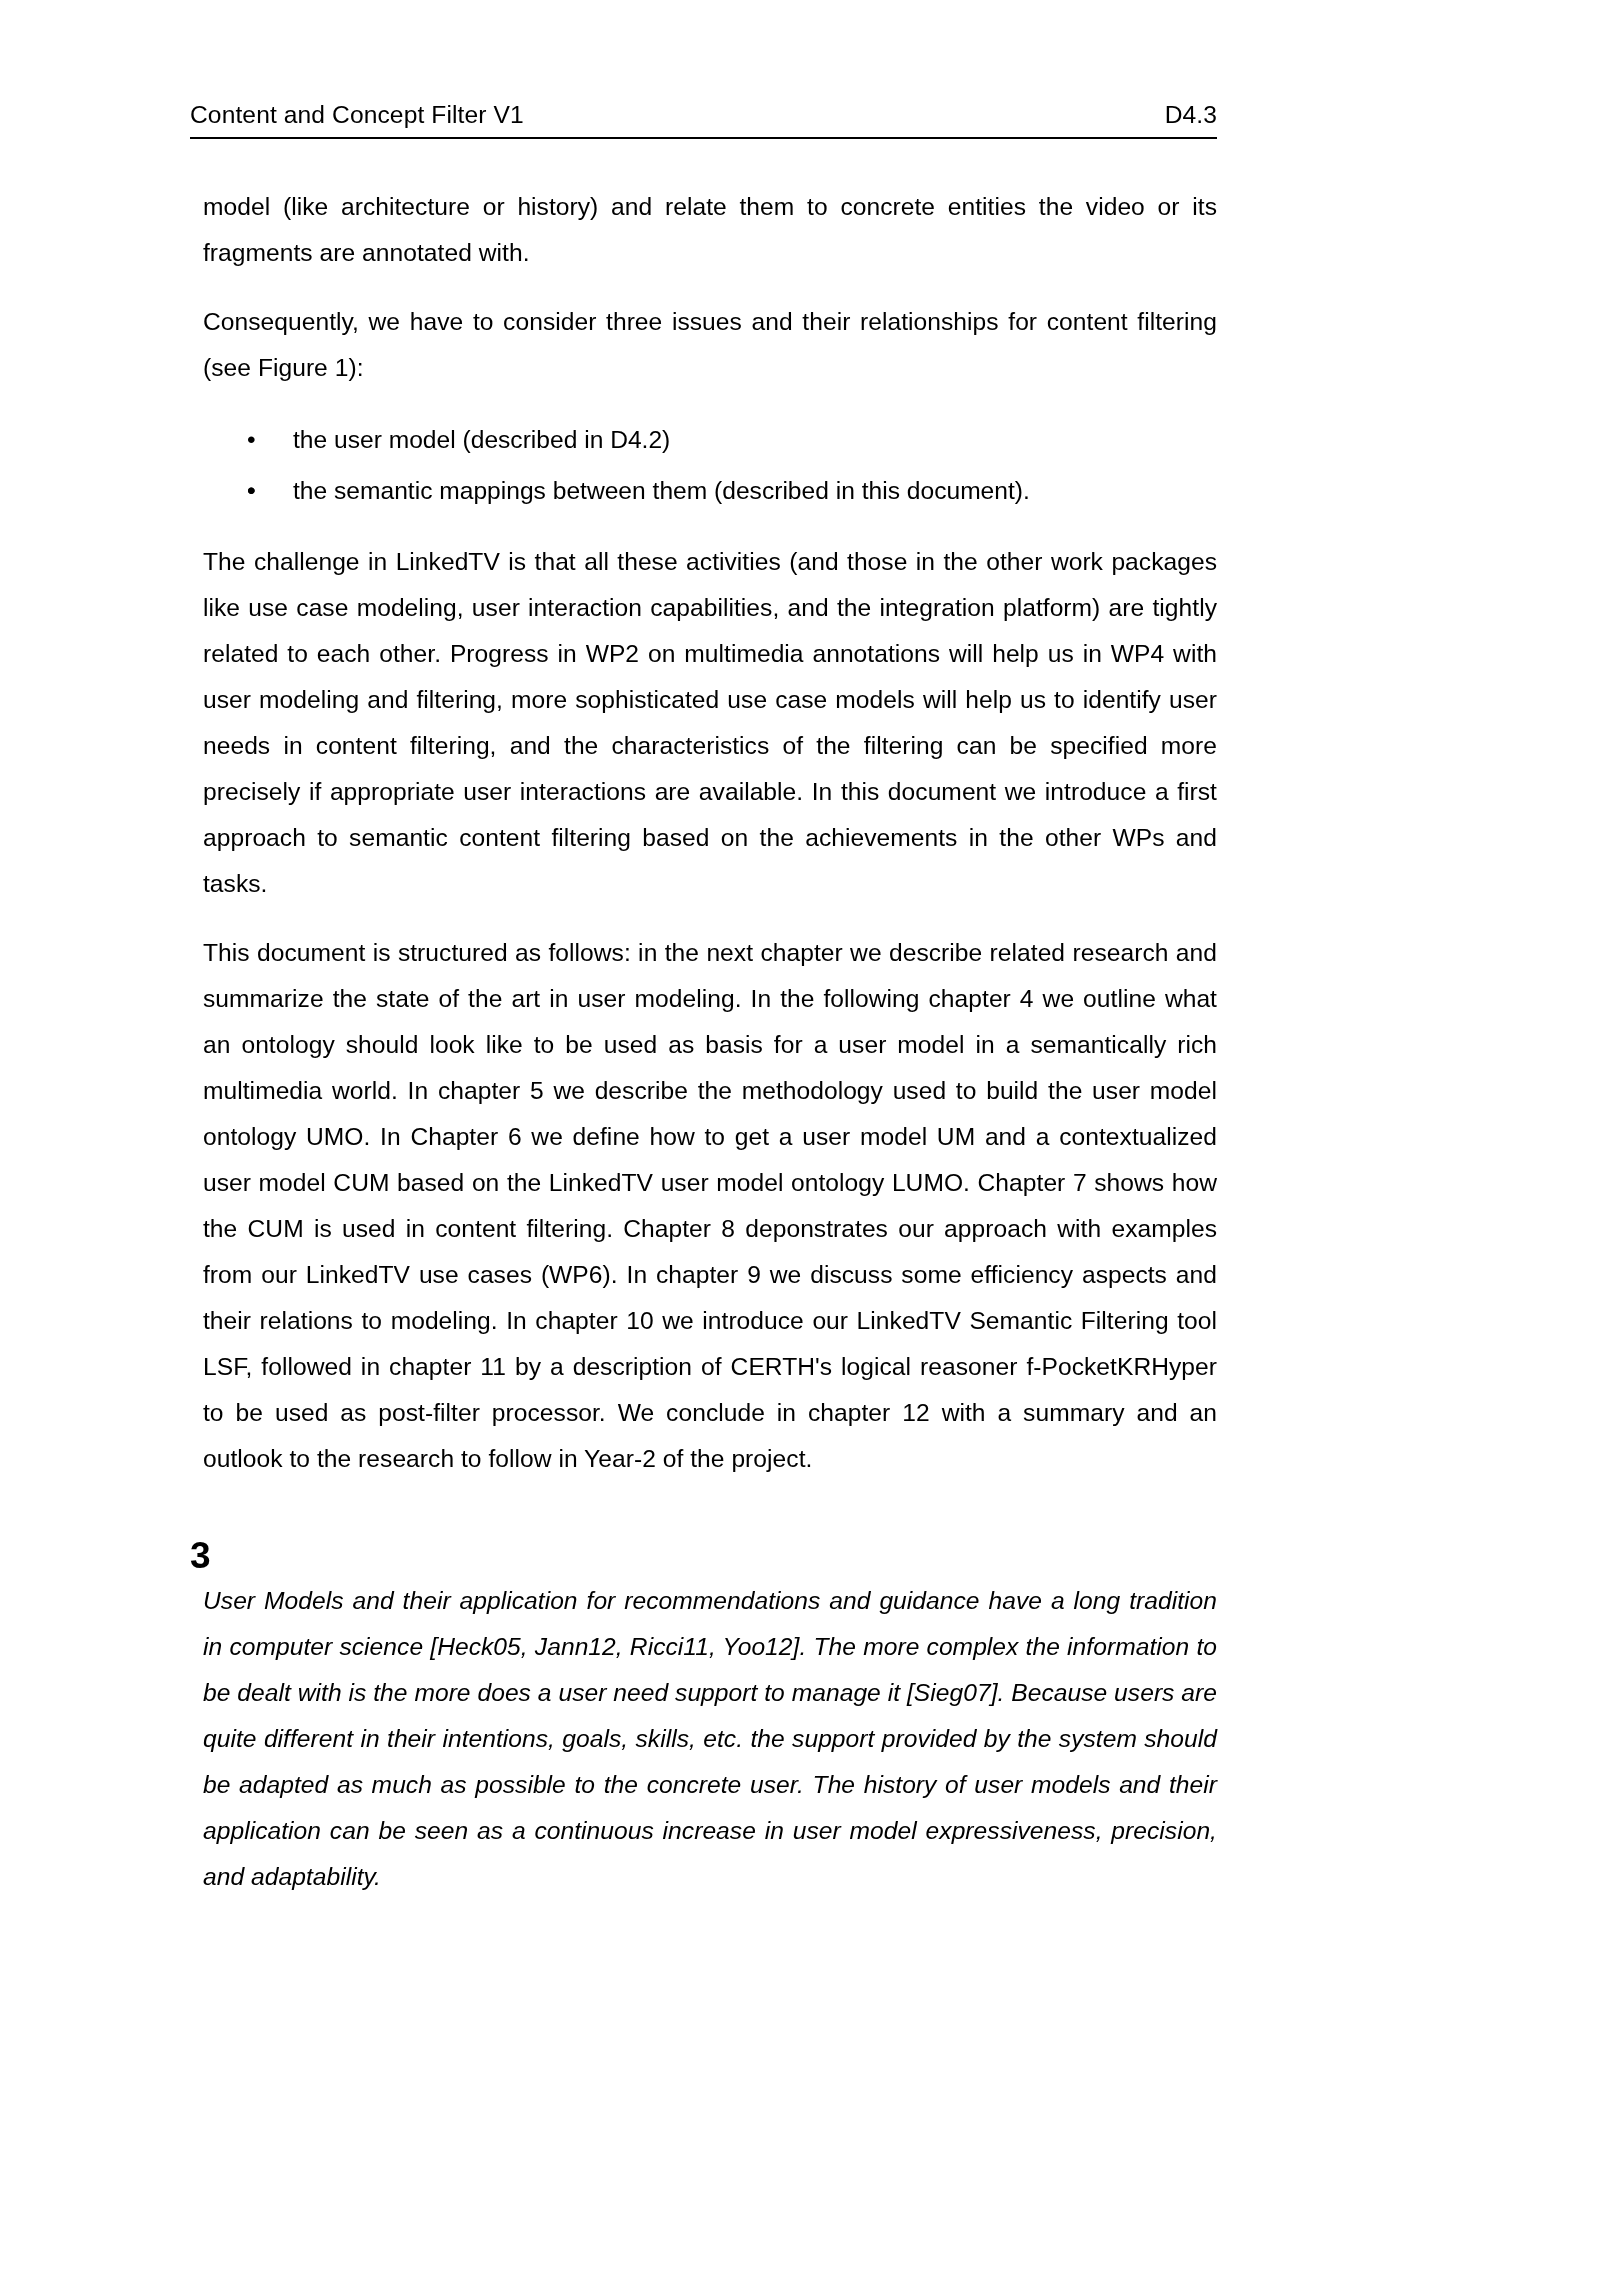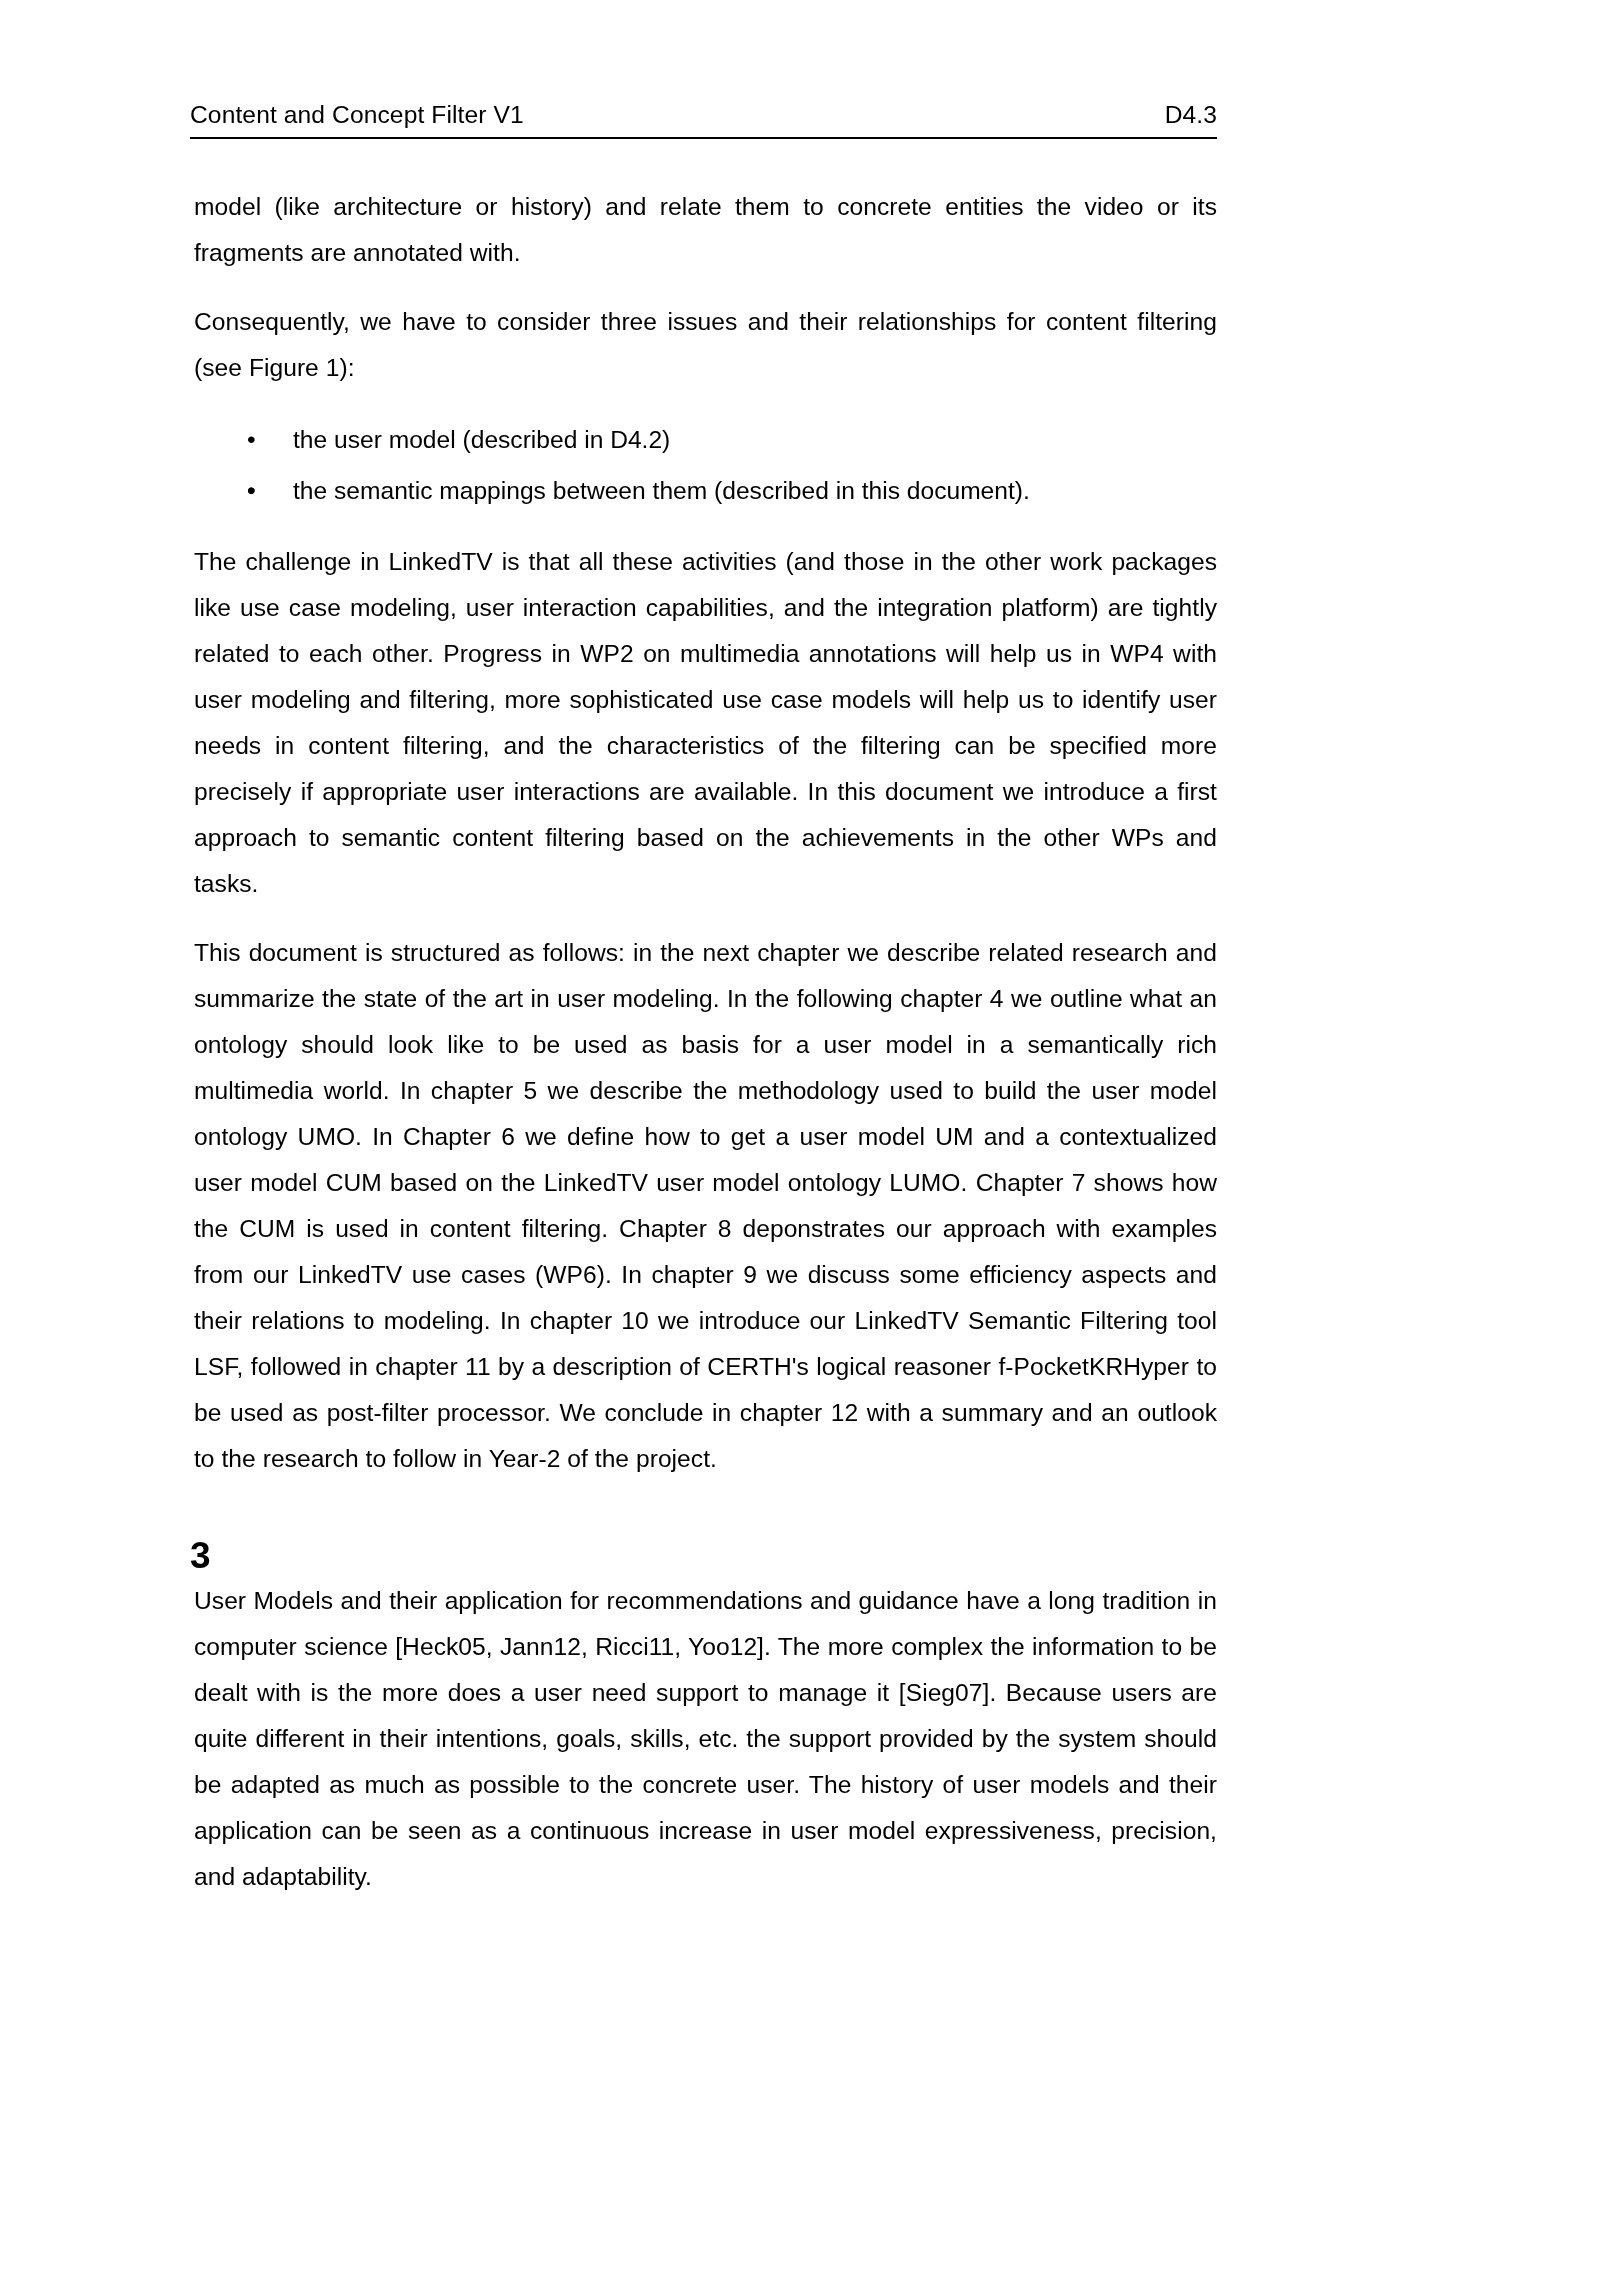--- a/index.html
+++ b/index.html
@@ -48,28 +48,28 @@
 
   
   .content {
     position: absolute;
     left: 190px;
     right: 190px;
     top: 184px;
   }
 
   p.body-text {
-    margin: 0 0 23px 4px;
+    margin: 0 0 23px 13px;
     font-size: 24.6px;
     line-height: 46px;
     text-align: justify;
     text-justify: inter-word;
     letter-spacing: 0.04px;
   }
-  p.body-text:last-child { margin-bottom: 0; }
+  p.body-text:last-child { margin-bottom: 0; font-style: italic; }
 
   
   ul.bullets {
     margin: 0 0 23px 0;
     padding: 0;
     list-style: none;
   }
   ul.bullets li {
     position: relative;
     margin: 0 0 0 0;

